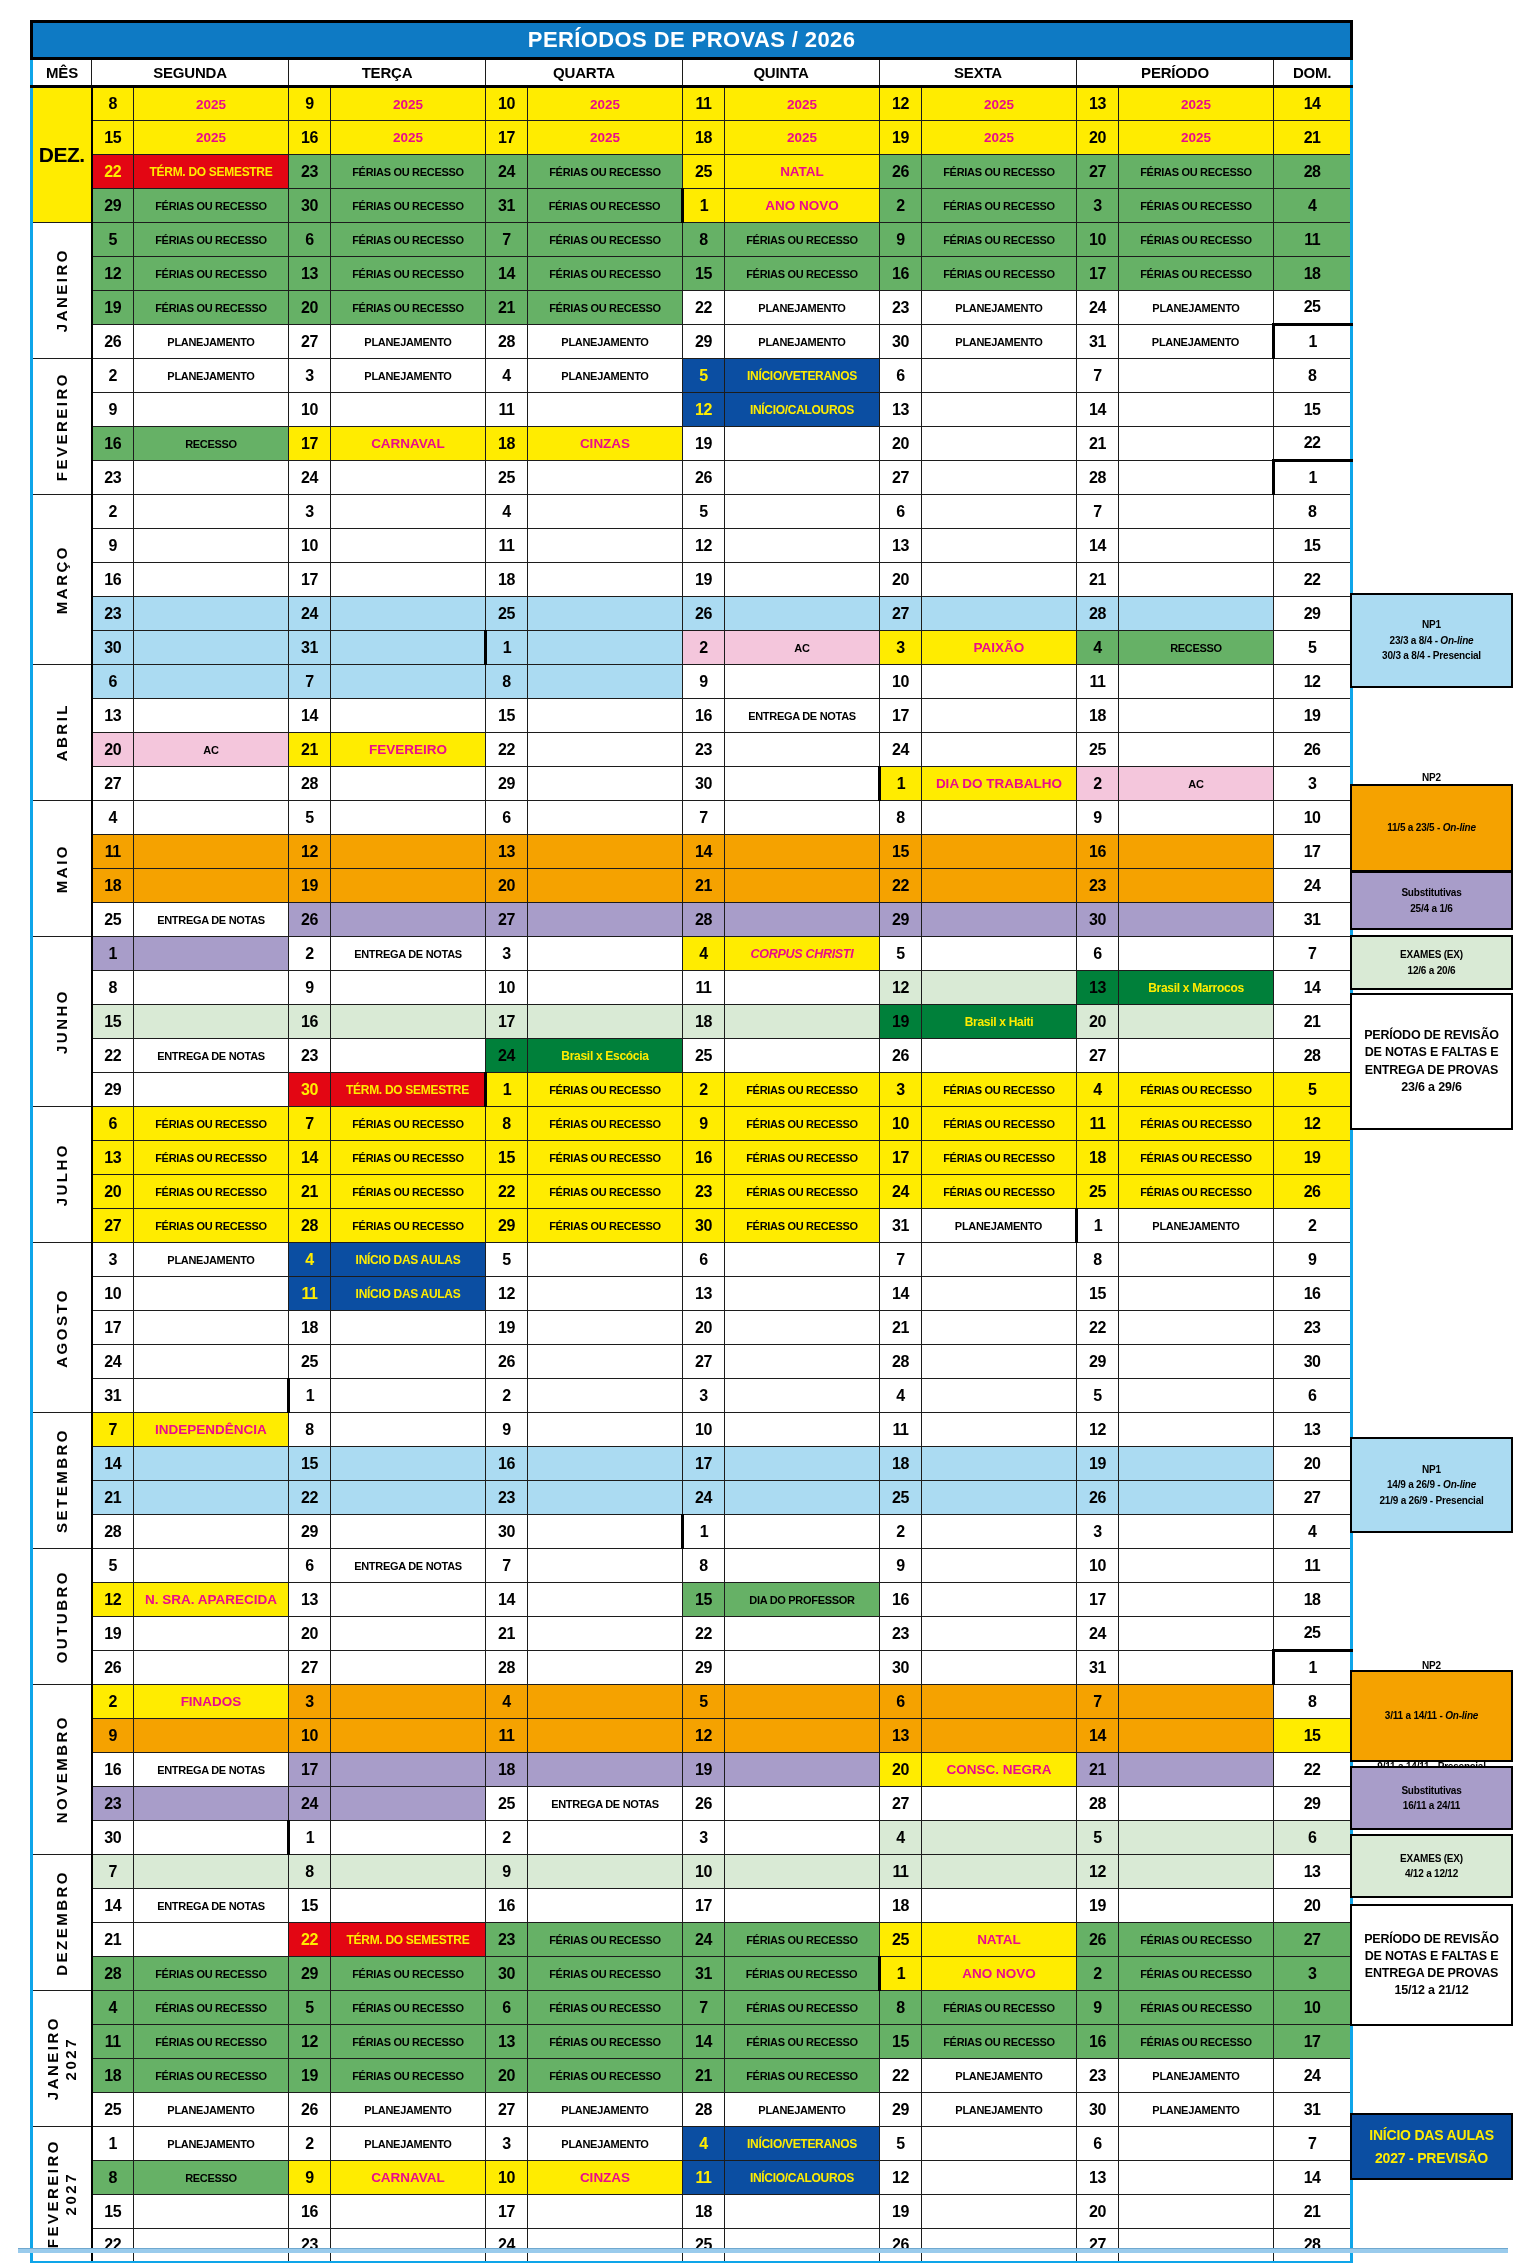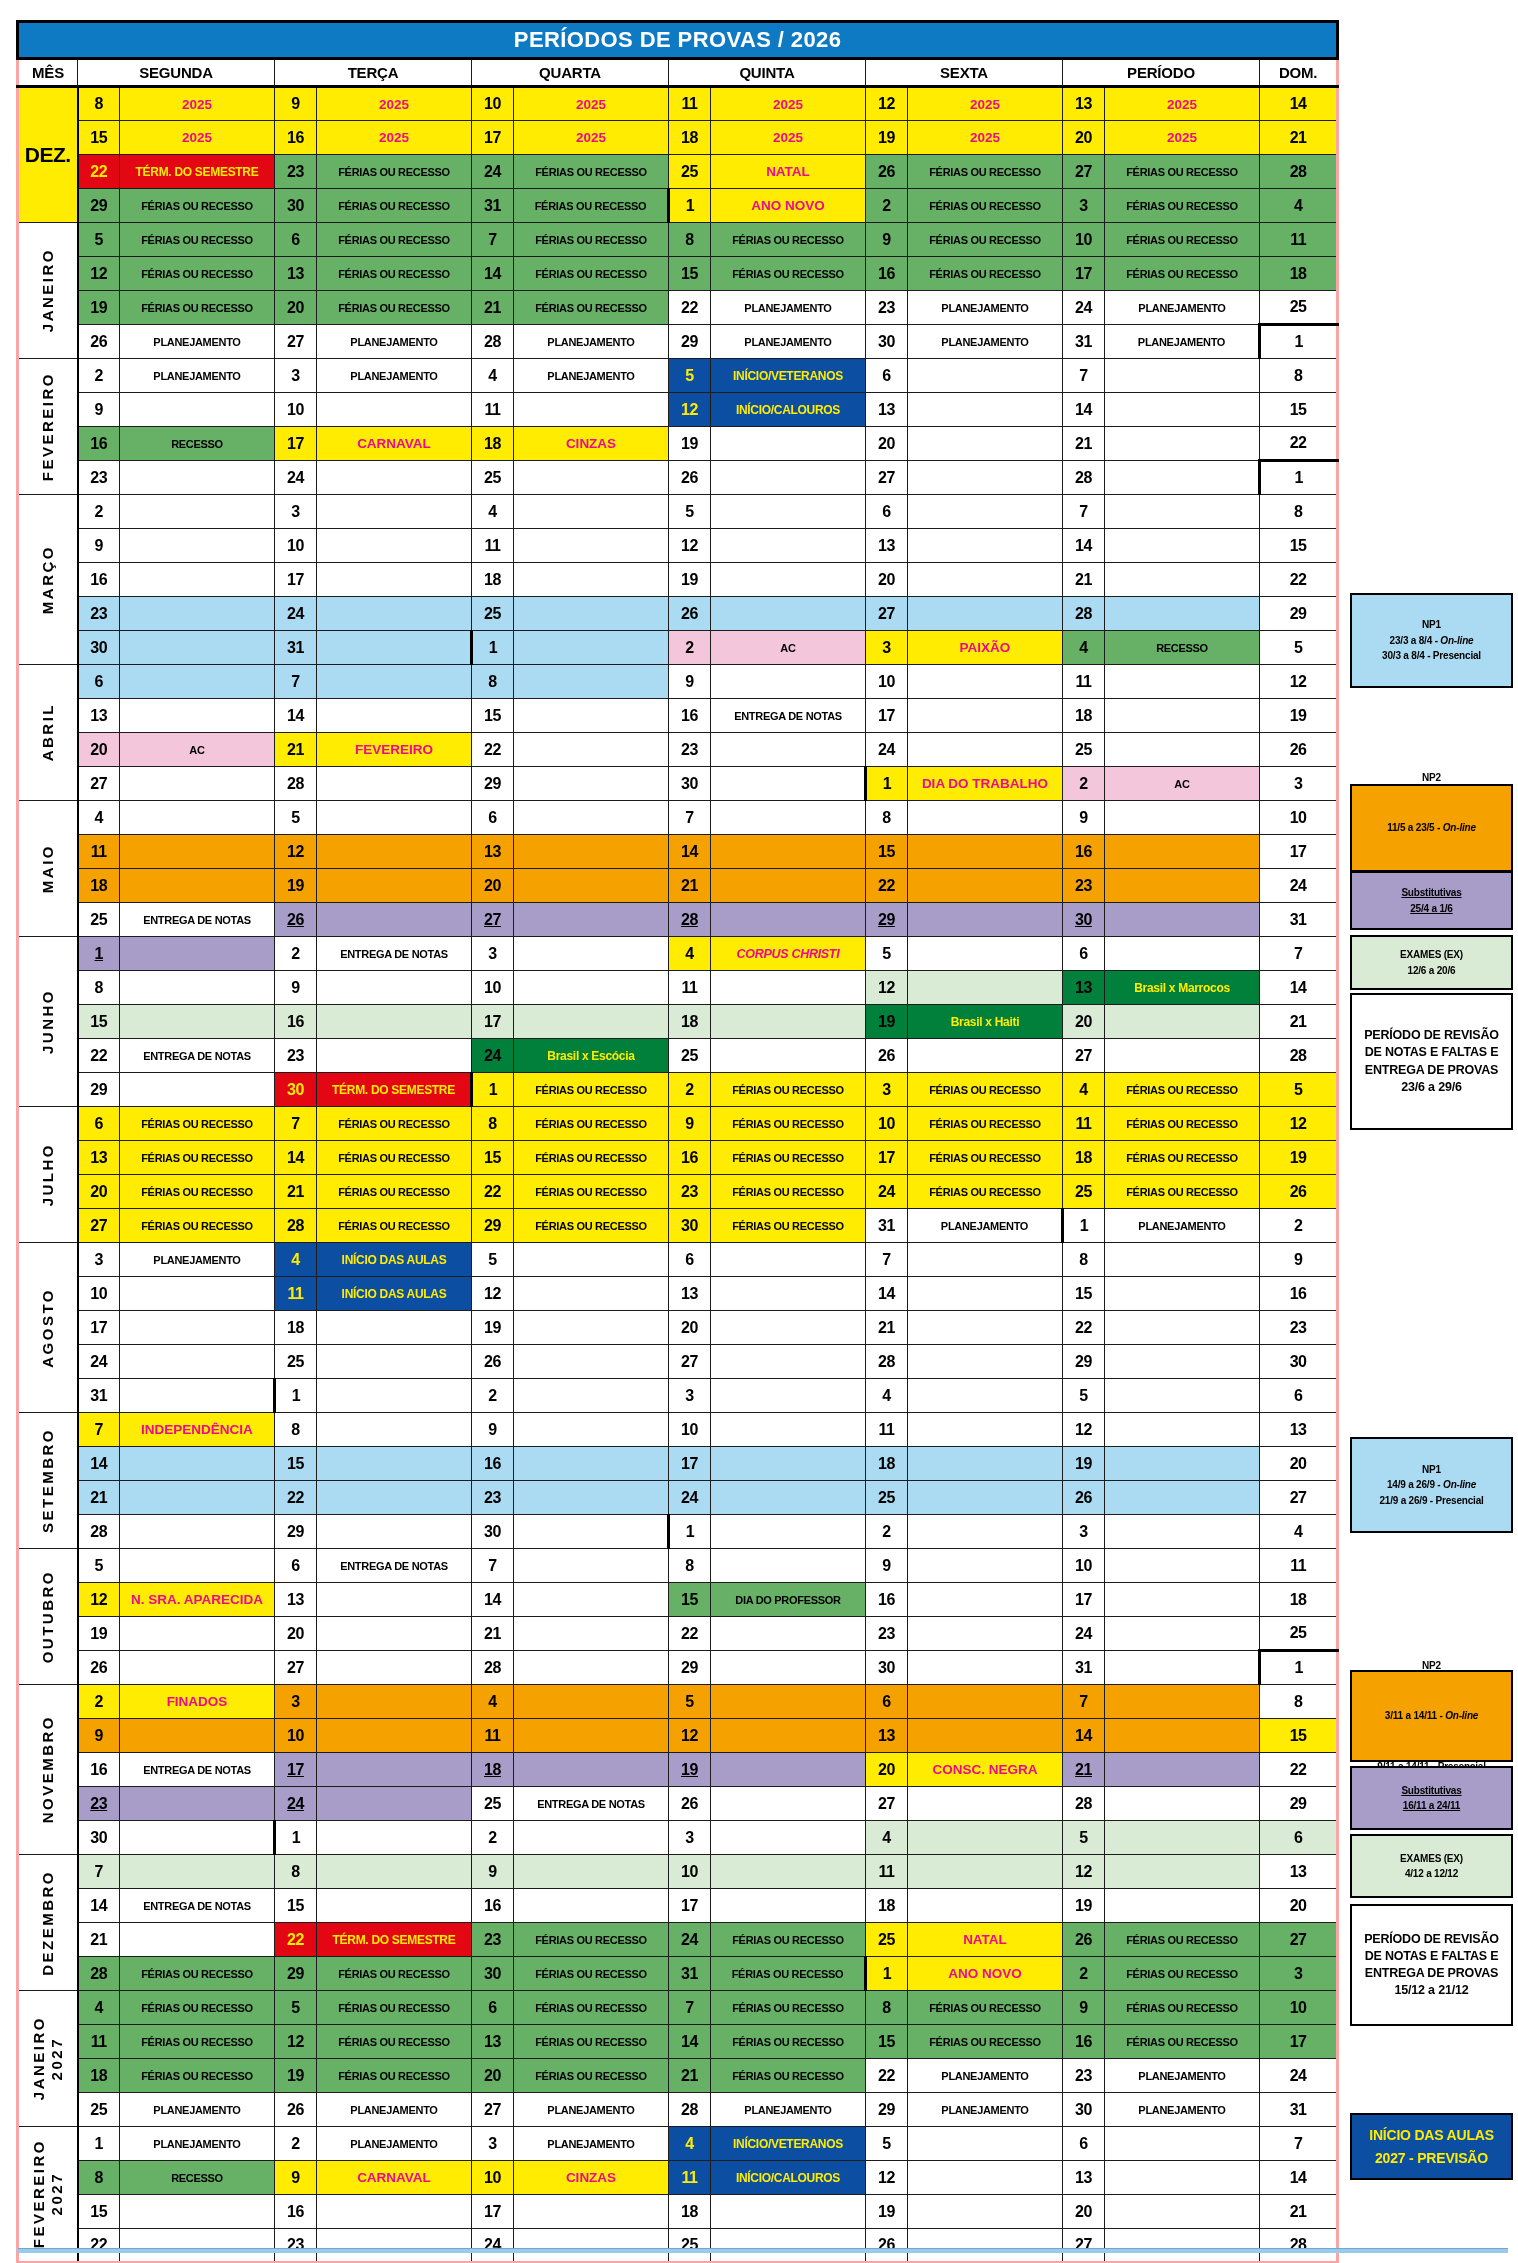--- a/index.html
+++ b/index.html
@@ -1,34 +1,34 @@
 <!DOCTYPE html>
 <html style="--hb: #0E7AC4; --y: #FFEC00; --g: #66B166; --lb: #ABDBF2; --or: #F5A200; --pu: #A89DC9; --lg: #D9EAD5; --dg: #00803A; --bl: #0B4EA2; --rd: #E30613; --pk: #F4C6DC; --mg: #EA0C8B; --ln: #9ACBEC;"><head>
 <meta charset="utf-8">
 <style>
   html,body{margin:0;padding:0;background:#fff;}
   body{width:1518px;height:2263px;position:relative;font-family:"Liberation Sans",sans-serif;}
   #page{position:absolute;inset:0;}
-  table#cal{border-collapse:collapse;table-layout:fixed;position:absolute;left:16px;top:20px;width:1320px;border:3px solid #fca5a5;}
+  table#cal{border-collapse:collapse;table-layout:fixed;position:absolute;left:30px;top:20px;width:1320px;border:3px solid #0ea5e9;}
   #cal td,#cal th{border:1.5px solid #1c1c1c;padding:0;overflow:hidden;white-space:nowrap;box-sizing:border-box;}
   .titlebar{background:var(--hb);color:#fff;text-align:center;font-weight:bold;font-size:22px;height:37px;letter-spacing:.4px;border:3px solid #000 !important;}
   .hd{background:#fff;font-weight:bold;font-size:15px;text-align:center;height:28px;border-bottom:3px solid #000 !important;letter-spacing:-.2px;margin-top:24px;}
   #cal tr.wk td{height:34px;}
   tr.mfirst td{border-top:3.5px solid #000;}
   .num{font-weight:bold;font-size:16px;text-align:center;letter-spacing:-.5px;}
   .lab{font-weight:bold;font-size:11px;text-align:center;letter-spacing:-.3px;}
   .dom{font-weight:bold;font-size:16px;text-align:center;letter-spacing:-.5px;}
   .mon{background:#fff;text-align:center;vertical-align:middle;border-right:2.5px solid #000 !important;}
   .mon .vwrap{display:flex;flex-direction:row;align-items:center;justify-content:center;gap:1px;}
   .mon .vtxt{writing-mode:vertical-rl;transform:rotate(180deg);font-weight:bold;font-size:15px;letter-spacing:2.5px;}
   .mon .htxt{font-weight:bold;font-size:21px;letter-spacing:-.5px;}
   .nm{border-left:3px solid #000 !important;}
   .nmd{border-left:3px solid #000 !important;border-top:3px solid #000 !important;}
   .bg-w{background:#fff;} .bg-y{background:var(--y);} .bg-g{background:var(--g);}
-  .bg-lb{background:var(--lb);} .bg-or{background:var(--or);gap:35px;} .bg-pu{background:var(--pu);text-decoration:underline;}
+  .bg-lb{background:var(--lb);} .bg-or{background:var(--or);gap:35px;} .bg-pu{background:var(--pu);}
   .bg-lg{background:var(--lg);} .bg-dg{background:var(--dg);} .bg-bl{background:var(--bl);}
   .bg-rd{background:var(--rd);} .bg-pk{background:var(--pk);}
   .txt-m{color:var(--mg);font-size:13.5px;letter-spacing:0;}
   .txt-yl{color:var(--y);}
   .txt-mi{color:var(--mg);font-style:italic;font-size:12.5px;}
   .lab.txt-yl{font-size:12px;}
   #rail{position:absolute;left:1350px;top:0;width:163px;}
   .anno{position:absolute;left:0;width:100%;box-sizing:border-box;border:2px solid #000;display:flex;flex-direction:column;justify-content:center;align-items:center;text-align:center;font-weight:bold;color:#000;}
   .anno .ln{font-size:10px;line-height:1.55;letter-spacing:-.2px;white-space:nowrap;}
   .anno.tight .ln{font-size:12.5px;line-height:1.38;}

